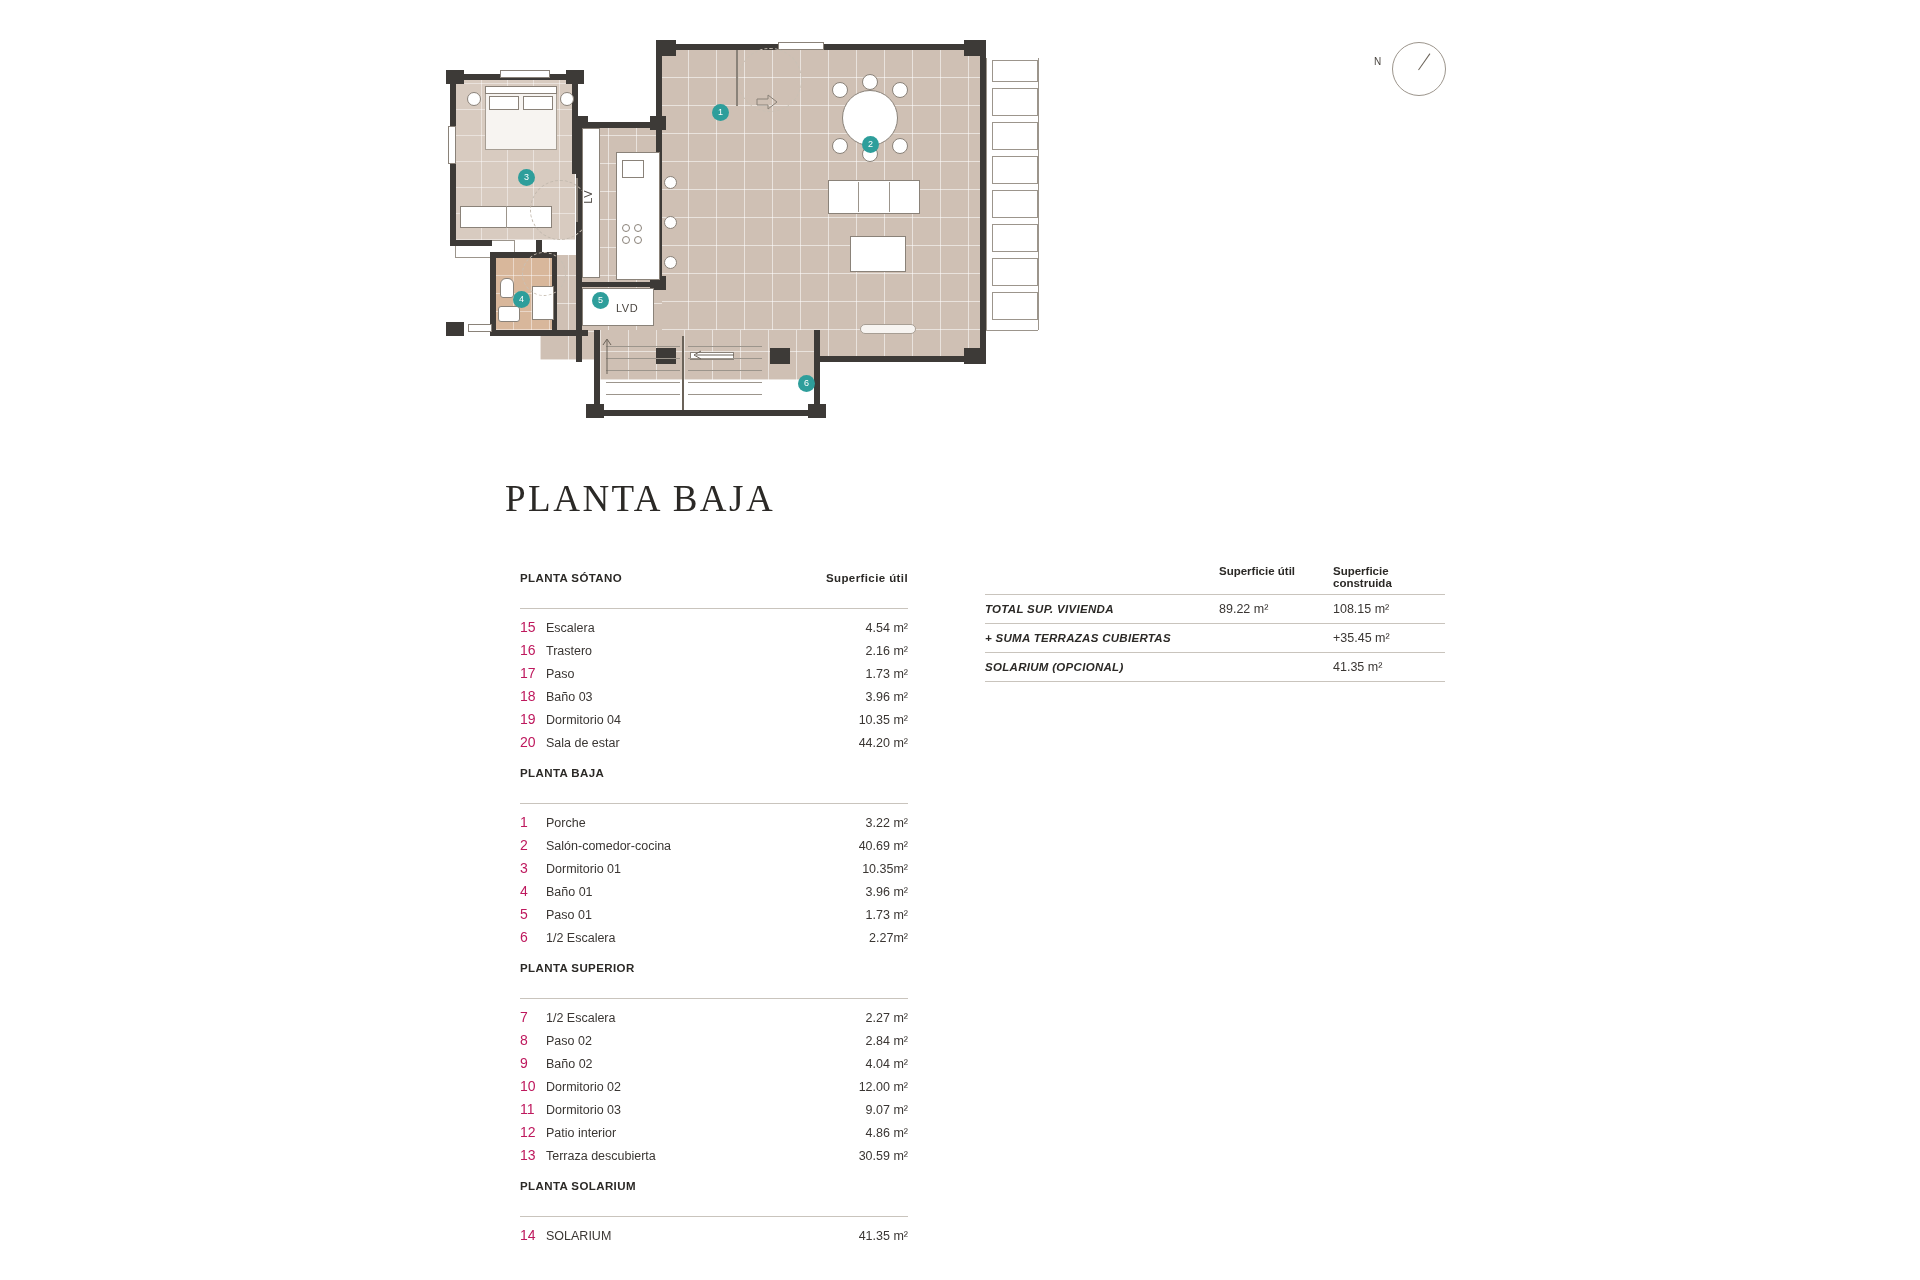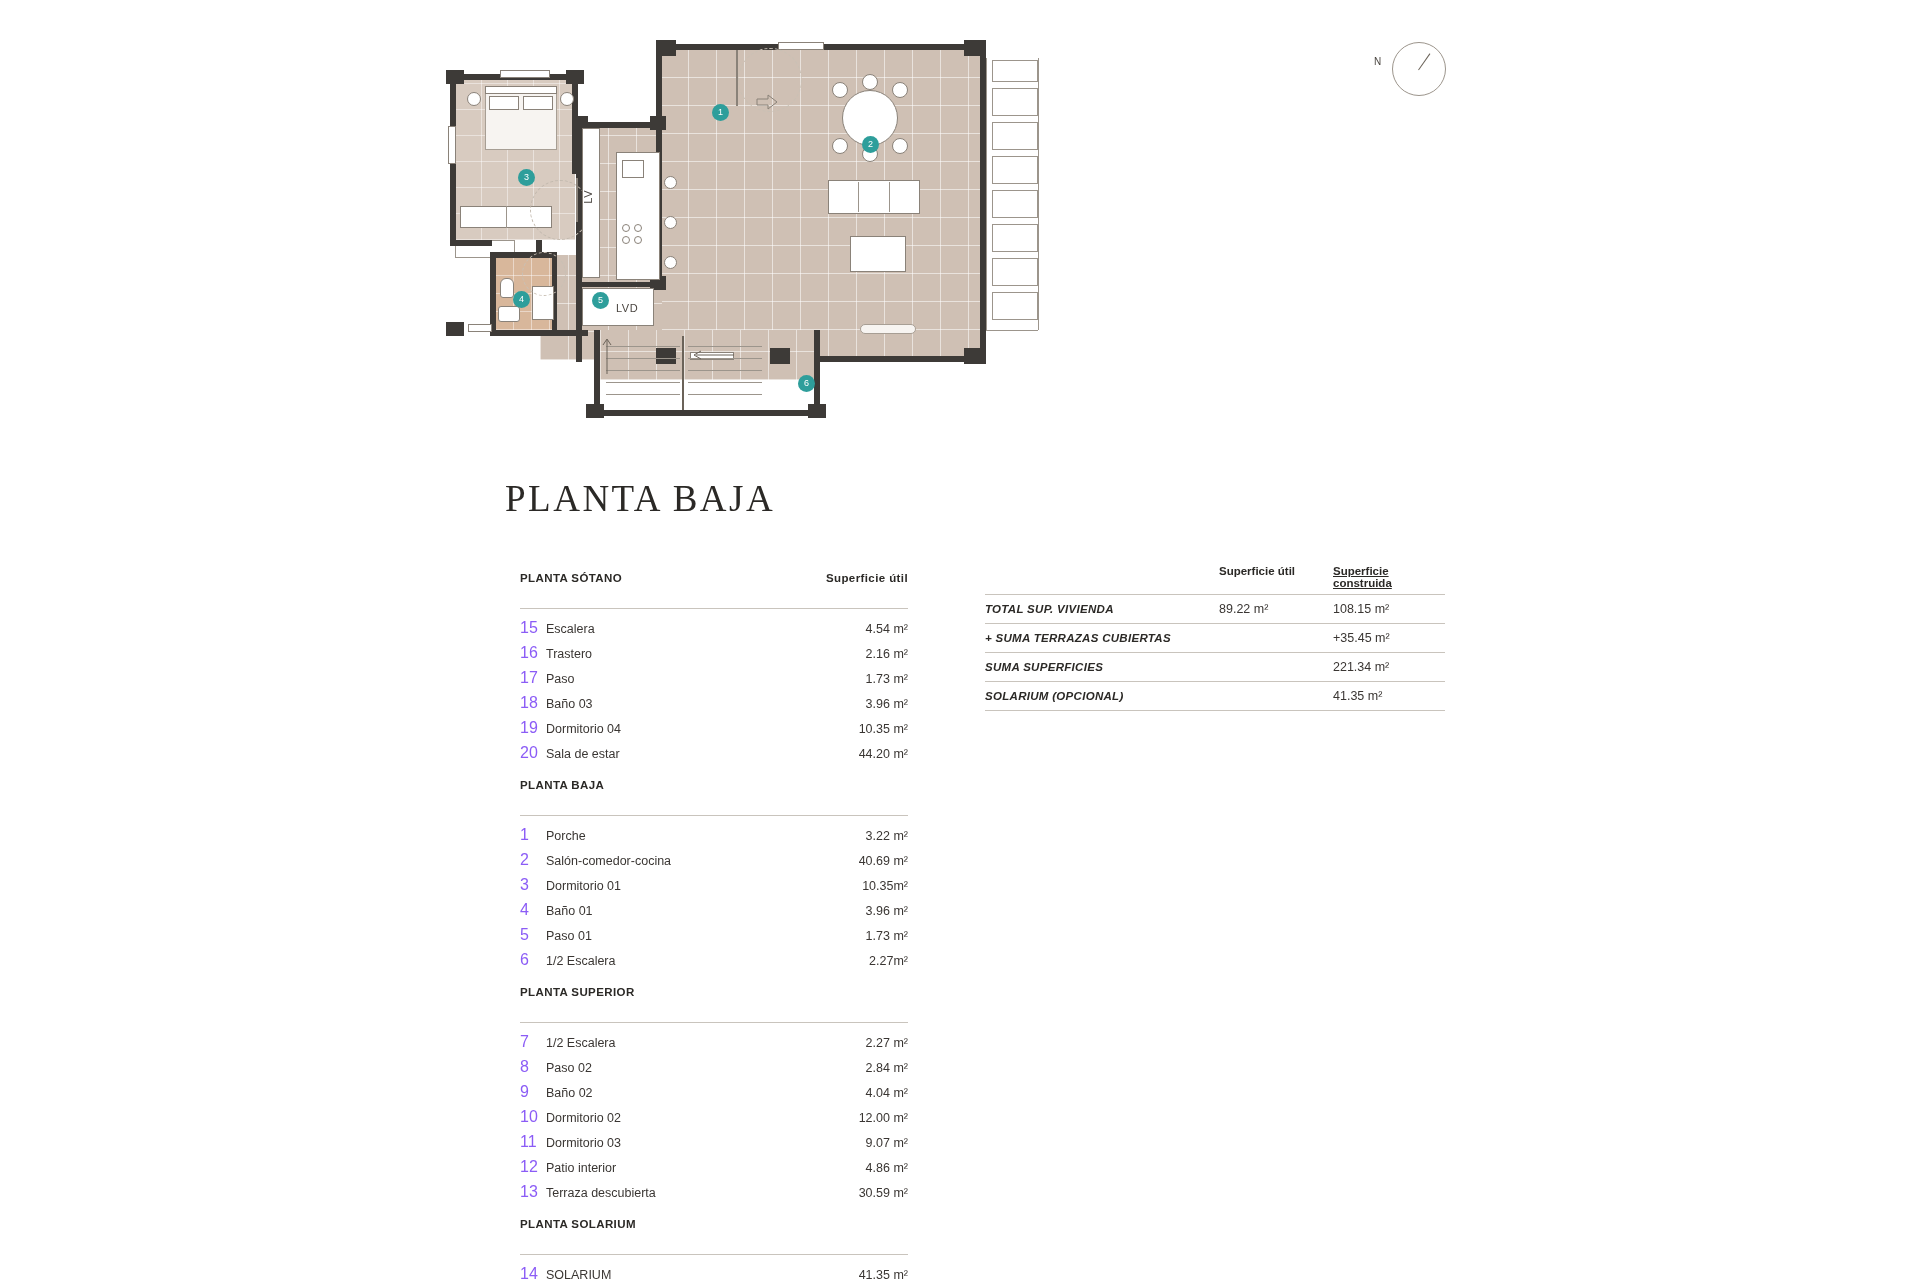--- a/index.html
+++ b/index.html
@@ -90,33 +90,33 @@
     padding-bottom:24px; border-bottom:1px solid #c9c4bd;
     color:#2b2926;
   }
   .sec-head .sup { font-weight:bold; font-size:11.5px; }
   .rows { padding-top:6px; }
   .row {
     display:flex; align-items:baseline;
     padding:4px 0 3px 0;
     font-size:12.5px;
   }
-  .row .num { width:26px; color:#8b5cf6; font-size:16px; }
+  .row .num { width:26px; color:#be185d; font-size:14px; }
   .row .name { flex:1; color:#3a3633; }
   .row .area { width:88px; text-align:right; color:#3a3633; }
   .sec-head.spaced { margin-top:14px; }
 
   
   .rt-head {
     display:flex; justify-content:flex-end; gap:14px;
     font-weight:bold; font-size:11.5px; color:#2b2926;
     padding-bottom:5px;
   }
   .rt-head .c1 { width:100px; text-align:left; }
-  .rt-head .c2 { width:112px; text-align:left;text-decoration:underline; }
+  .rt-head .c2 { width:112px; text-align:left; }
   .rt-row {
     display:flex; align-items:baseline; gap:14px;
     border-top:1px solid #c9c4bd;
     padding:7px 0 7px 0;
     font-size:12.5px;
   }
   .rt-row .label { flex:1; font-weight:bold; font-size:11.5px; letter-spacing:.3px; color:#2b2926;font-style:italic; }
   .rt-row .v1 { width:100px; text-align:left; }
   .rt-row .v2 { width:112px; text-align:left; }
   .rt-row.last { border-bottom:1px solid #c9c4bd; }
@@ -425,23 +425,18 @@
     <div class="rt-row">
       <span class="label">TOTAL SUP. VIVIENDA</span>
       <span class="v1">89.22 m²</span>
       <span class="v2">108.15 m²</span>
     </div>
     <div class="rt-row">
       <span class="label">+ SUMA TERRAZAS CUBIERTAS</span>
       <span class="v1"></span>
       <span class="v2">+35.45 m²</span>
     </div>
-    <div class="rt-row">
-      <span class="label">SUMA SUPERFICIES</span>
-      <span class="v1"></span>
-      <span class="v2">221.34 m²</span>
-    </div>
     <div class="rt-row last">
       <span class="label">SOLARIUM (OPCIONAL)</span>
       <span class="v1"></span>
       <span class="v2">41.35 m²</span>
     </div>
   </div>
 
 </body></html>

